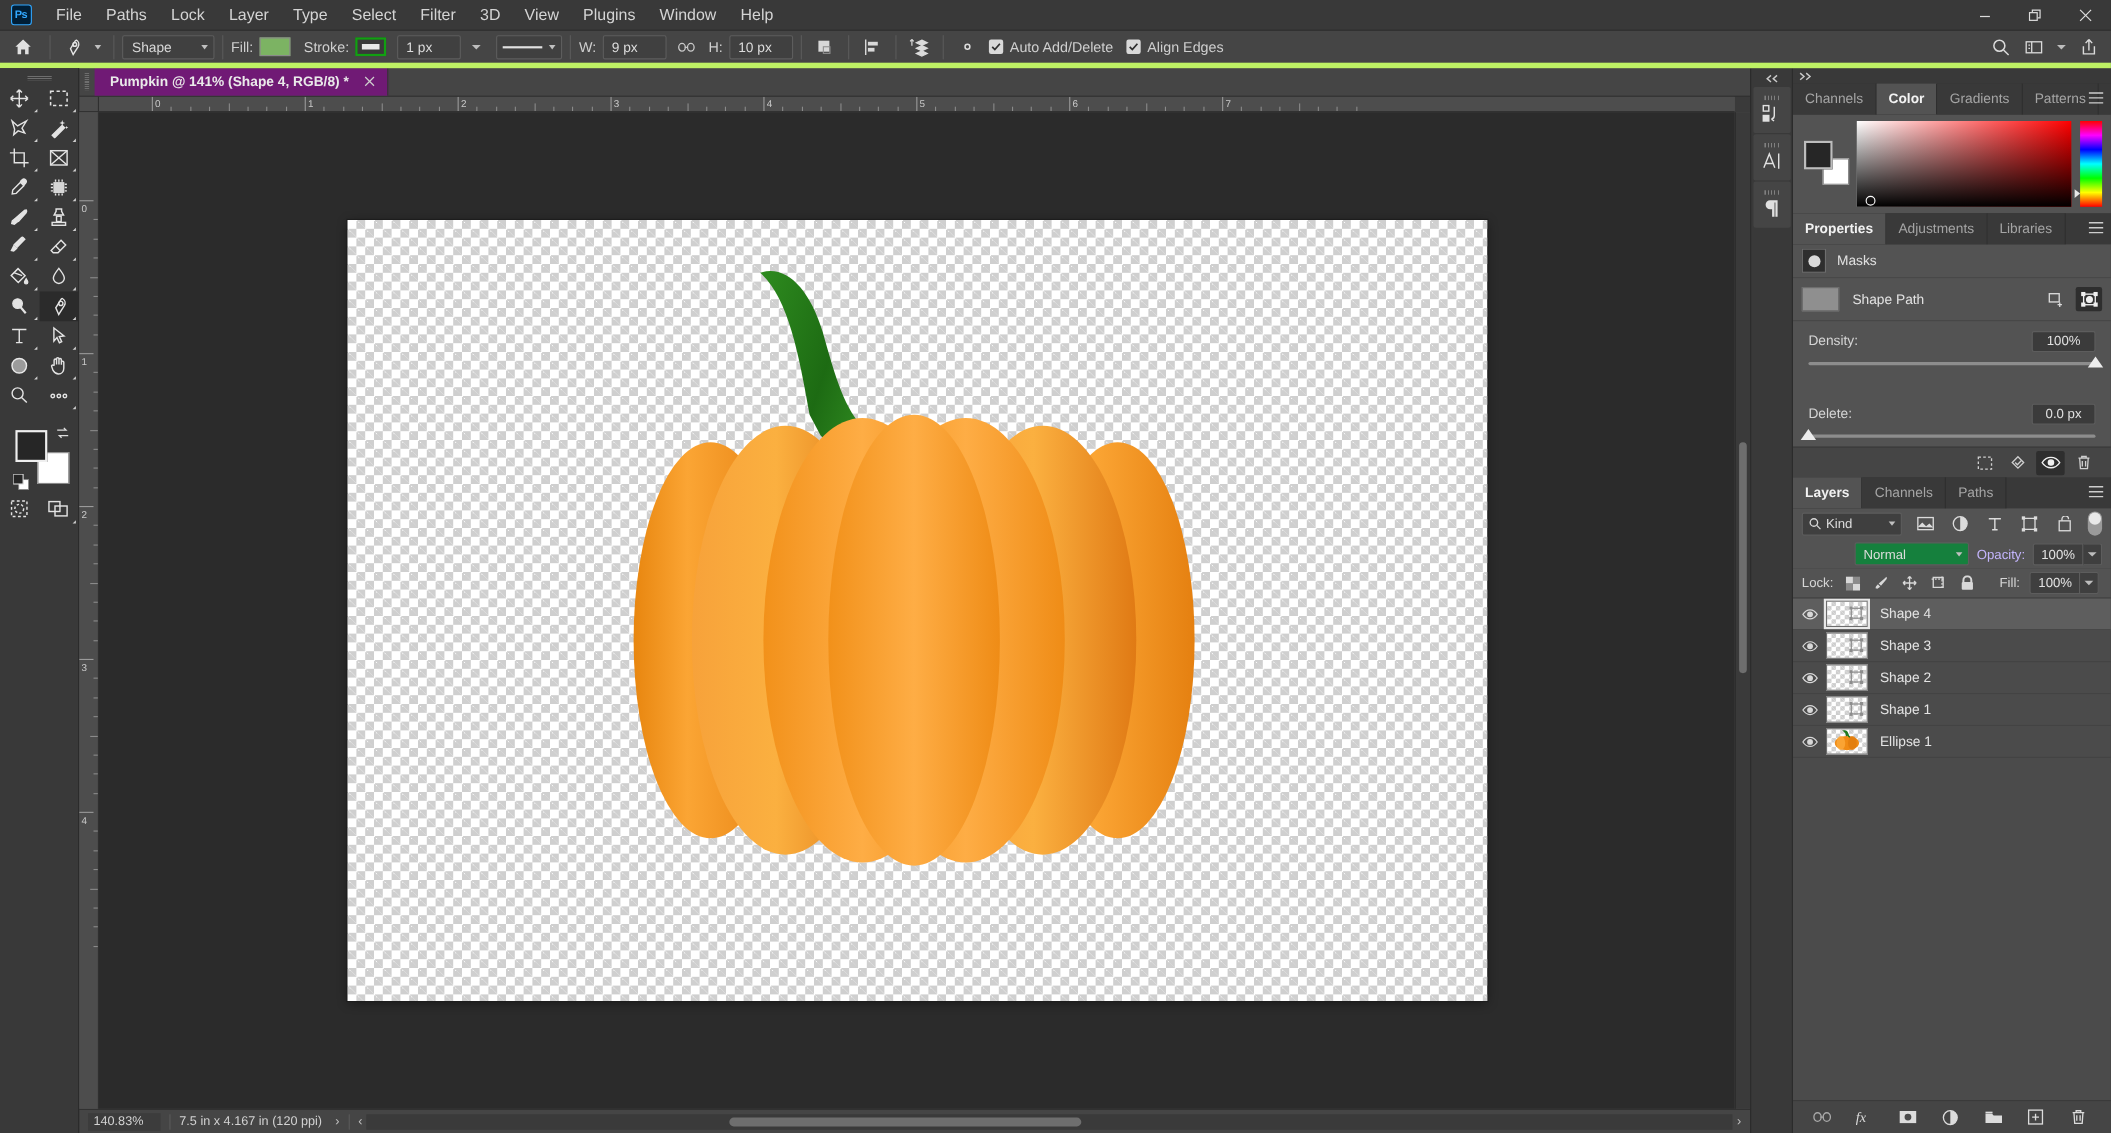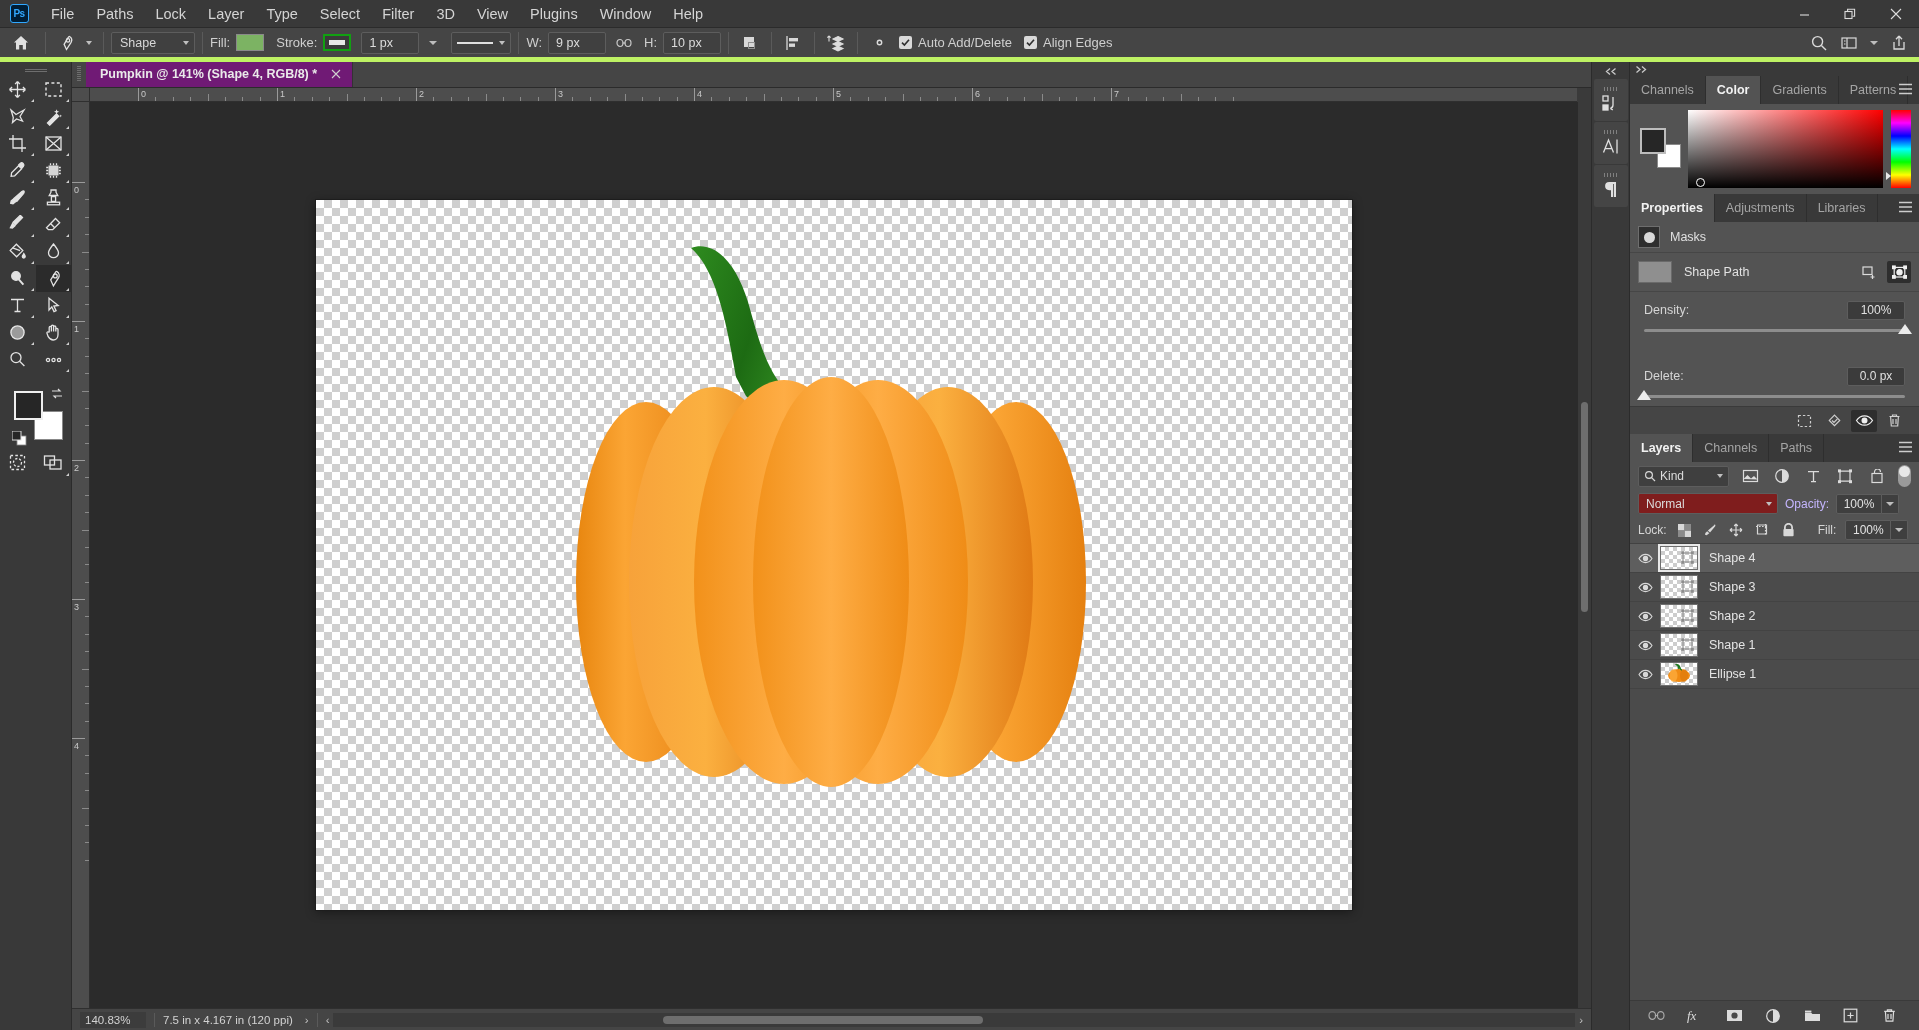--- a/index.html
+++ b/index.html
@@ -213,23 +213,23 @@
     border-radius:2px;display:flex;align-items:center;padding:0 5px;gap:4px;
     font-size:12px;color:#dcdcdc;}
   .fi { width:22px;height:22px;display:flex;align-items:center;
     justify-content:center;}
   .toggle-pill { width:13px;height:22px;border-radius:7px;background:#9a9a9a;
     position:relative;}
   .toggle-pill i{position:absolute;left:1px;top:1px;width:11px;height:11px;
     border-radius:50%;background:#e8e8e8;}
   .lyr-blend { height:27px; display:flex; align-items:center; padding:0 8px; gap:7px;
     background:#535353;}
-  .blendsel { width:140px;height:21px;background:#7f1d1d;border:1px solid #5d5d5d;
+  .blendsel { width:140px;height:21px;background:#15803d;border:1px solid #5d5d5d;
     border-radius:2px;display:flex;align-items:center;justify-content:space-between;
-    padding:0 5px 0 7px;font-size:12px;color:#dcdcdc;}
+    padding:0 5px 0 7px;font-size:12px;color:#dcdcdc;margin-left:48px;}
   .opval { width:46px;height:20px;background:#3f3f3f;border:1px solid #5d5d5d;
     border-radius:2px 0 0 2px;display:flex;align-items:center;justify-content:center;
     font-size:12px;color:#e2e2e2;}
   .opstep { width:17px;height:20px;background:#3f3f3f;border:1px solid #5d5d5d;
     border-left:none;border-radius:0 2px 2px 0;display:flex;align-items:center;
     justify-content:center;}
   .lyr-lock { height:27px; display:flex; align-items:center; padding:0 8px; gap:9px;
     background:#535353; border-bottom:1px solid #424242;}
   .lockicon{width:17px;height:20px;display:flex;align-items:center;
     justify-content:center;}

